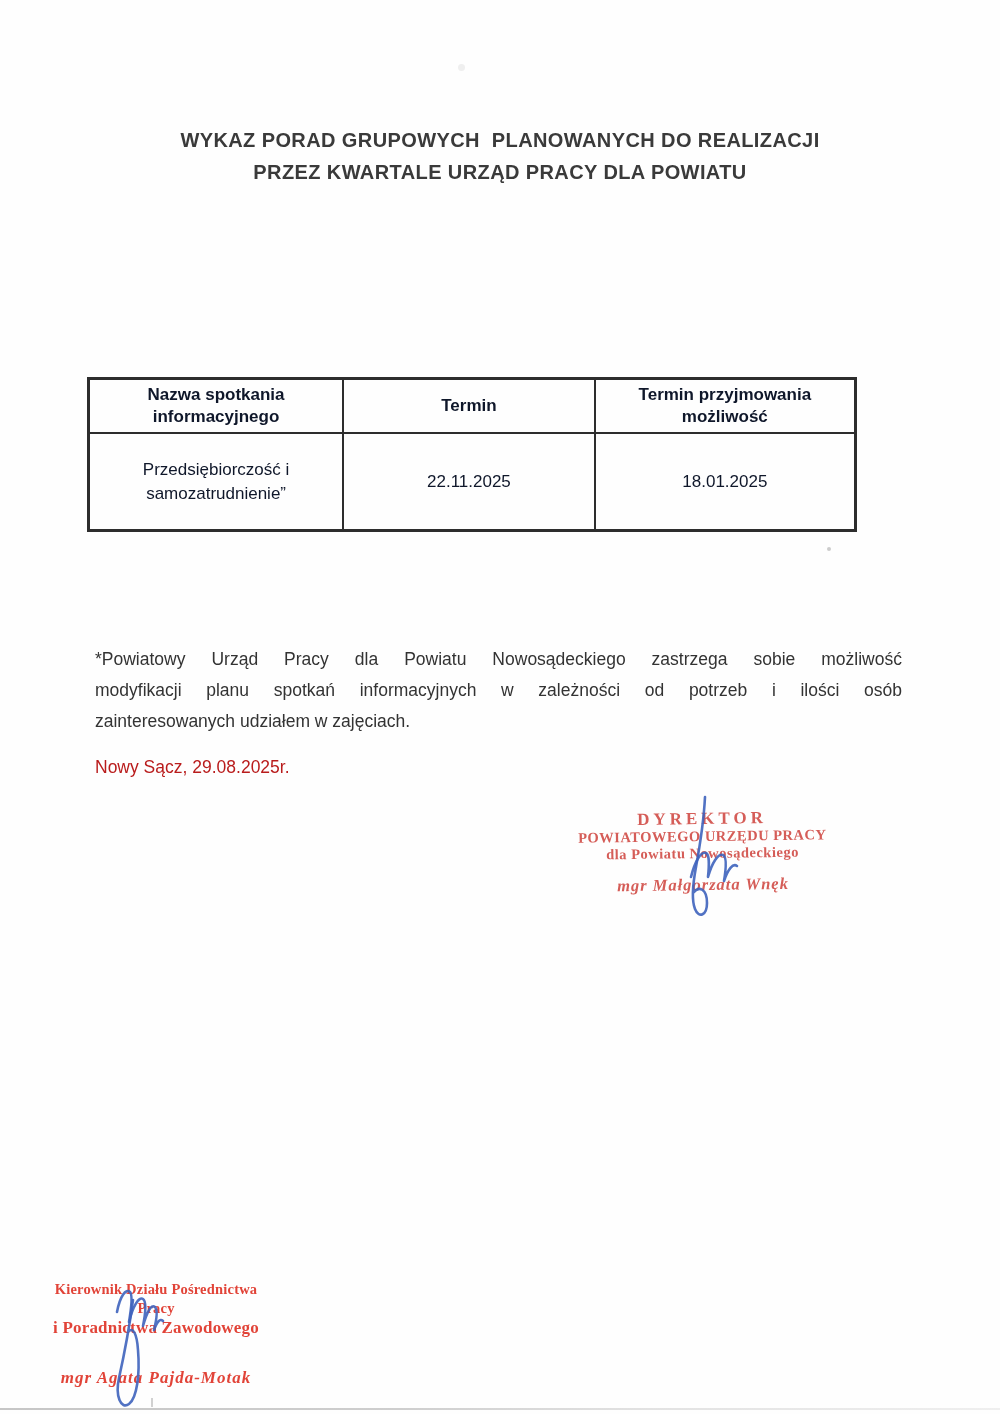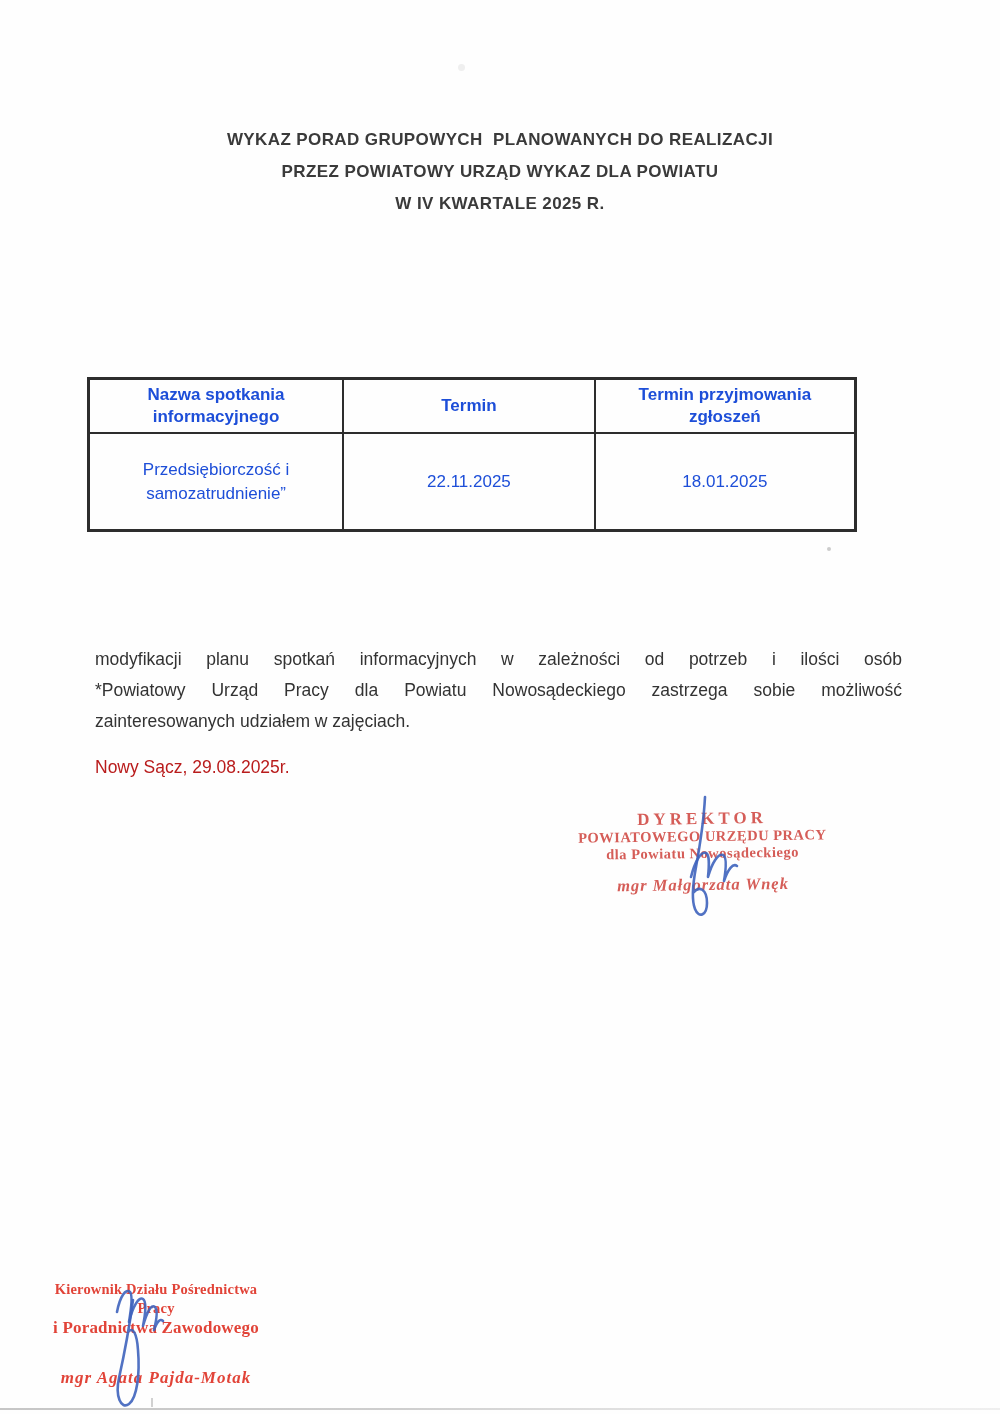--- a/index.html
+++ b/index.html
@@ -4,27 +4,27 @@
 <style>
   html,body { margin:0; padding:0; background:#888; }
   .page {
     position:relative; width:1000px; height:1414px; margin:0 auto;
     background:#fefefe; overflow:hidden;
     font-family:"Liberation Sans", sans-serif; color:#373737;
   }
   
   .title { position:absolute; top:124px; left:0; width:1000px; text-align:center; }
   .title-line {
-    font-weight:bold; font-size:17px; line-height:32px; letter-spacing:.4px;
+    font-weight:bold; font-size:20px; line-height:32px; letter-spacing:.4px;
     color:#3a3a3a; white-space:pre-wrap;
   }
   
   .sched {
     position:absolute; top:377px; left:87px; width:770px;
-    border-collapse:collapse; table-layout:fixed; color:#1d4ed8;
+    border-collapse:collapse; table-layout:fixed; color:#0f172a;
     border:3px solid #2d2d2d;
   }
   .sched th, .sched td { border:2px solid #2d2d2d; text-align:center; vertical-align:middle; }
   .sched th { height:48px; font-size:17px; font-weight:bold; padding:2px 14px; line-height:22px; }
   .sched td { height:91px; font-size:17px; font-weight:normal; padding:2px 14px; line-height:24px; }
   
   .note { position:absolute; left:95px; top:644px; width:807px; font-size:17.5px; line-height:31px; color:#333; }
   .note-line { white-space:pre-wrap; }
   .note-line.just { text-align:justify; text-align-last:justify; }
   .dateline { position:absolute; left:95px; top:757px; font-size:17.5px; color:#b91c1c; }
@@ -58,49 +58,48 @@
   .speck-a { position:absolute; left:458px; top:64px; width:7px; height:7px; border-radius:50%; background:#efefef; }
   .speck-b { position:absolute; left:827px; top:547px; width:4px; height:4px; border-radius:50%; background:#b7b7b7; opacity:.7; }
 </style>
 </head>
 <body>
 
 <div class="page">
 
   <div class="title">
     <div class="title-line">WYKAZ PORAD GRUPOWYCH  PLANOWANYCH DO REALIZACJI</div>
-    <div class="title-line">PRZEZ POWIATOWY URZĄD WYKAZ DLA POWIATU</div>
-    <div class="title-line">W IV KWARTALE 2025 R.</div>
+    <div class="title-line">PRZEZ KWARTALE URZĄD PRACY DLA POWIATU</div>
   </div>
 
   <table class="sched">
     <colgroup>
       <col style="width:33.2%">
         <col style="width:32.8%">
         <col style="width:34%">
     </colgroup>
     <thead>
       <tr>
         <th>Nazwa spotkania informacyjnego</th>
         <th>Termin</th>
-        <th>Termin przyjmowania zgłoszeń</th>
+        <th>Termin przyjmowania możliwość</th>
       </tr>
     </thead>
     <tbody>
       <tr>
         <td>Przedsiębiorczość i samozatrudnienie”</td>
         <td>22.11.2025</td>
         <td>18.01.2025</td>
       </tr>
     </tbody>
   </table>
 
   <div class="note">
+    <div class="note-line just">*Powiatowy Urząd Pracy dla Powiatu Nowosądeckiego zastrzega sobie możliwość</div>
     <div class="note-line just">modyfikacji planu spotkań informacyjnych w zależności od potrzeb i ilości osób</div>
-    <div class="note-line just">*Powiatowy Urząd Pracy dla Powiatu Nowosądeckiego zastrzega sobie możliwość</div>
     <div class="note-line">zainteresowanych udziałem w zajęciach.</div>
   </div>
 
   <div class="dateline">Nowy Sącz, 29.08.2025r.</div>
 
   <div class="stamp-dir" style="color:#d2504a;">
     <div class="l1">DYREKTOR</div>
     <div class="l2">POWIATOWEGO URZĘDU PRACY</div>
     <div class="l3">dla Powiatu Nowosądeckiego</div>
     <div class="nm">mgr Małgorzata Wnęk</div>

